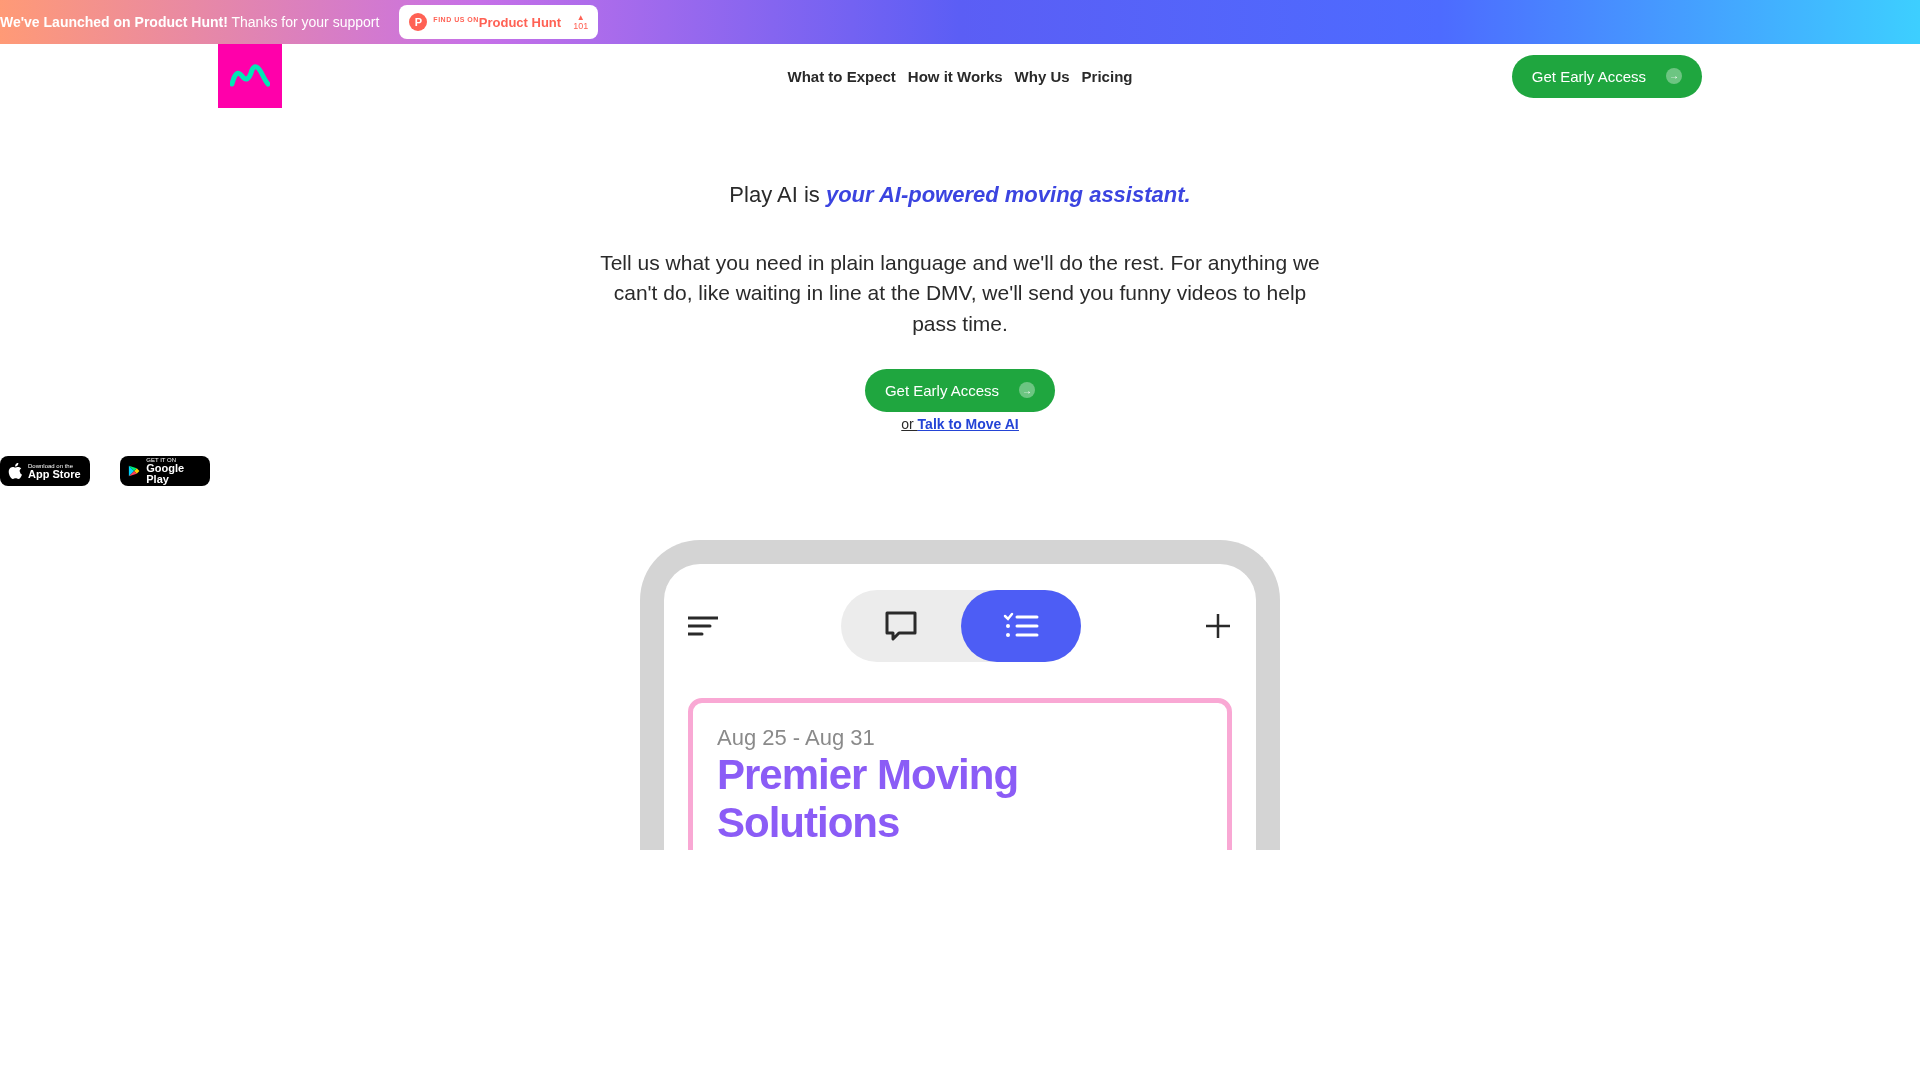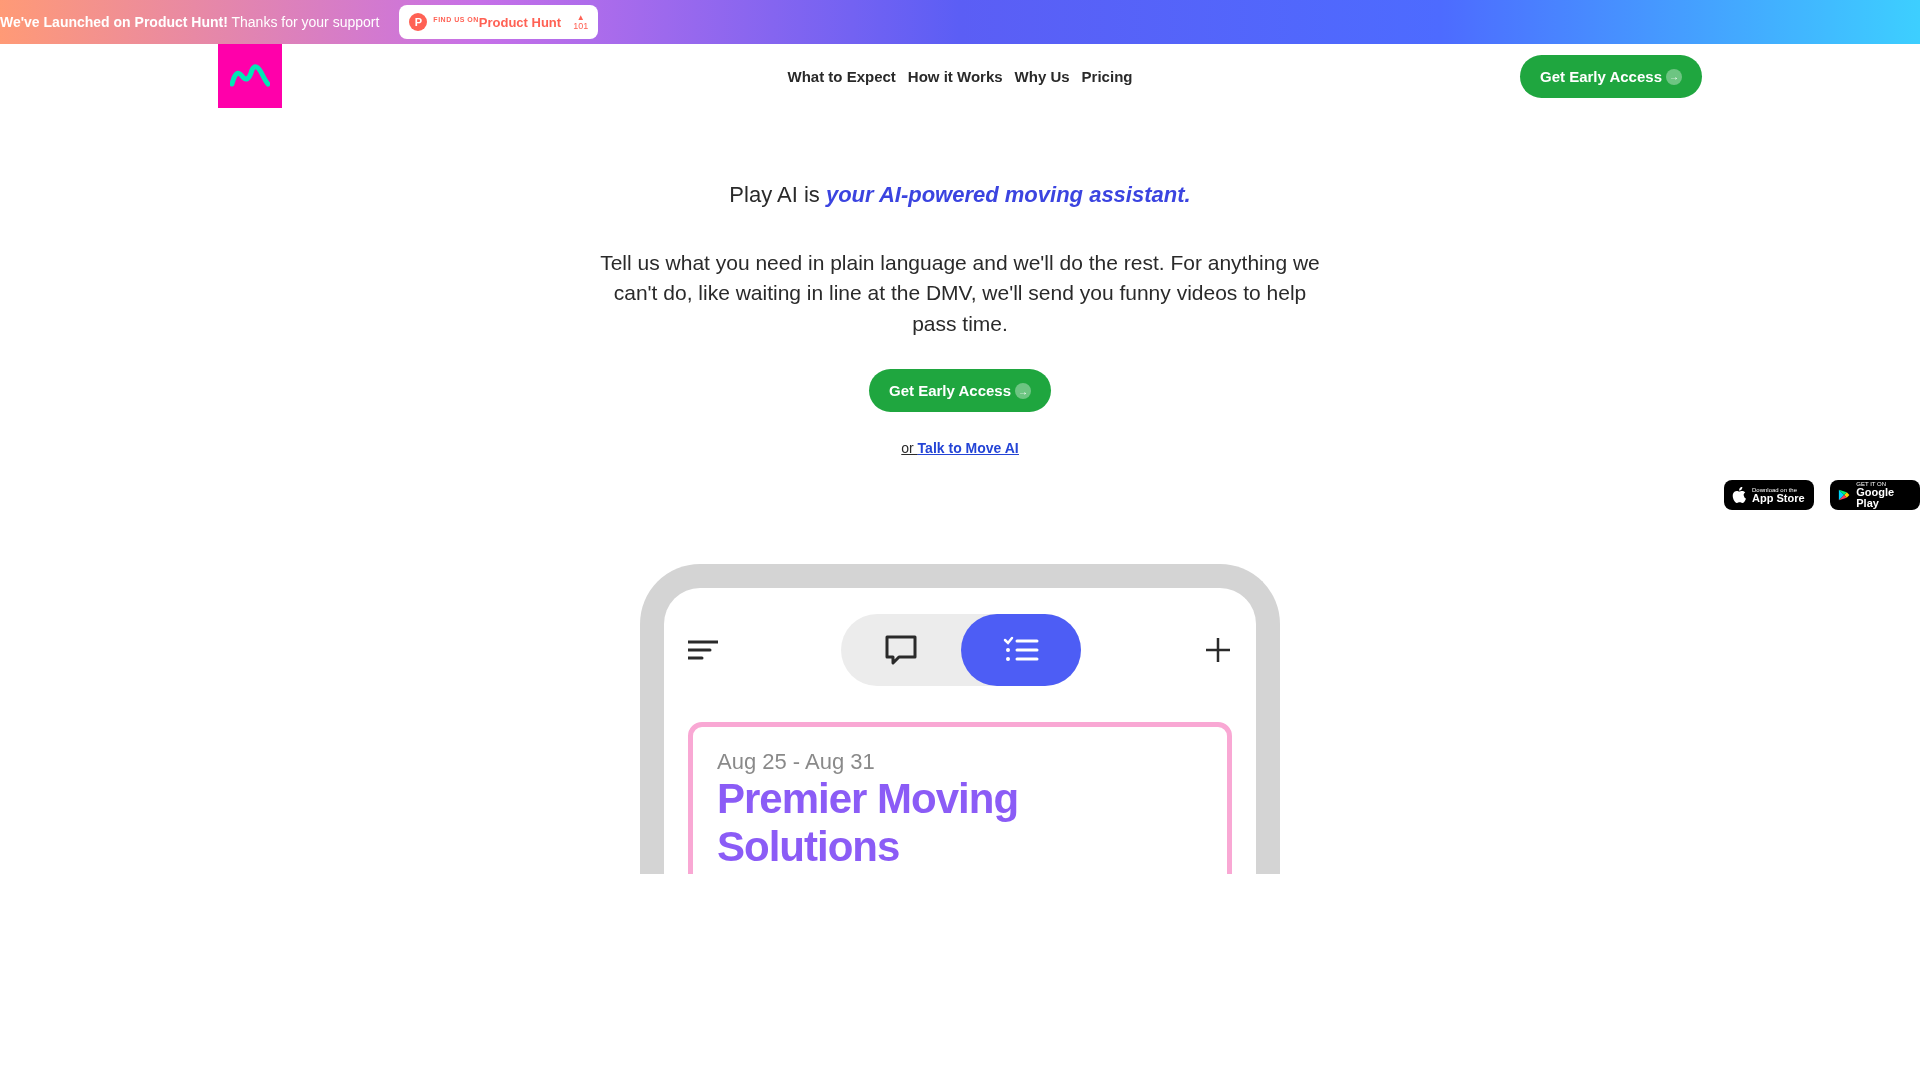--- a/index.html
+++ b/index.html
@@ -61,24 +61,24 @@
       font-size: 15px; font-weight: 600;
     }
     .nav a { color: #2a2a2a; text-decoration: none; cursor: pointer; }
     .cta-btn {
       background: #1fa63f;
       color: #fff;
       border: none;
       border-radius: 24px;
       padding: 13px 20px;
       font-size: 15px;
-      font-weight: 700;
+      font-weight: 400;
       display: inline-flex;
-      align-items: flex-end;
-      gap: 4px;
+      align-items: flex-start;
+      gap: 20px;
       cursor: pointer;
     }
     .cta-btn .arrow-circle {
       width: 16px; height: 16px; border-radius: 50%;
       background: rgba(255,255,255,0.35);
       display: flex; align-items: center; justify-content: center;
       font-size: 10px;
     }
     .header .cta-btn { position: absolute; right: 218px; }
     .hero {
@@ -106,36 +106,35 @@
       margin-top: 40px;
       font-size: 21px;
       line-height: 1.45;
       max-width: 720px;
       margin-left: auto;
       margin-right: auto;
       color: #2a2a2a;
     }
     .hero .cta-btn { margin-top: 30px; }
     .or-line {
-      margin-top: 28px;
+      margin-top: 4px;
       font-size: 14px;
       color: #2a2a2a;
       text-decoration: underline;
     }
     .or-line a {
       color: #2444d6;
       font-weight: 700;
       text-decoration: underline;
     }
     .store-badges {
       margin-top: 24px;
       display: flex;
-      justify-content: flex-end;
-      gap: 16px;
-      margin-left: 24px;
+      justify-content: flex-start;
+      gap: 30px;
     }
     .store-badge {
       background: #000;
       border-radius: 8px;
       width: 90px; height: 30px;
       display: flex; align-items: center;
       padding: 0 8px; gap: 6px;
       cursor: pointer;
     }
     .store-badge .store-text {

